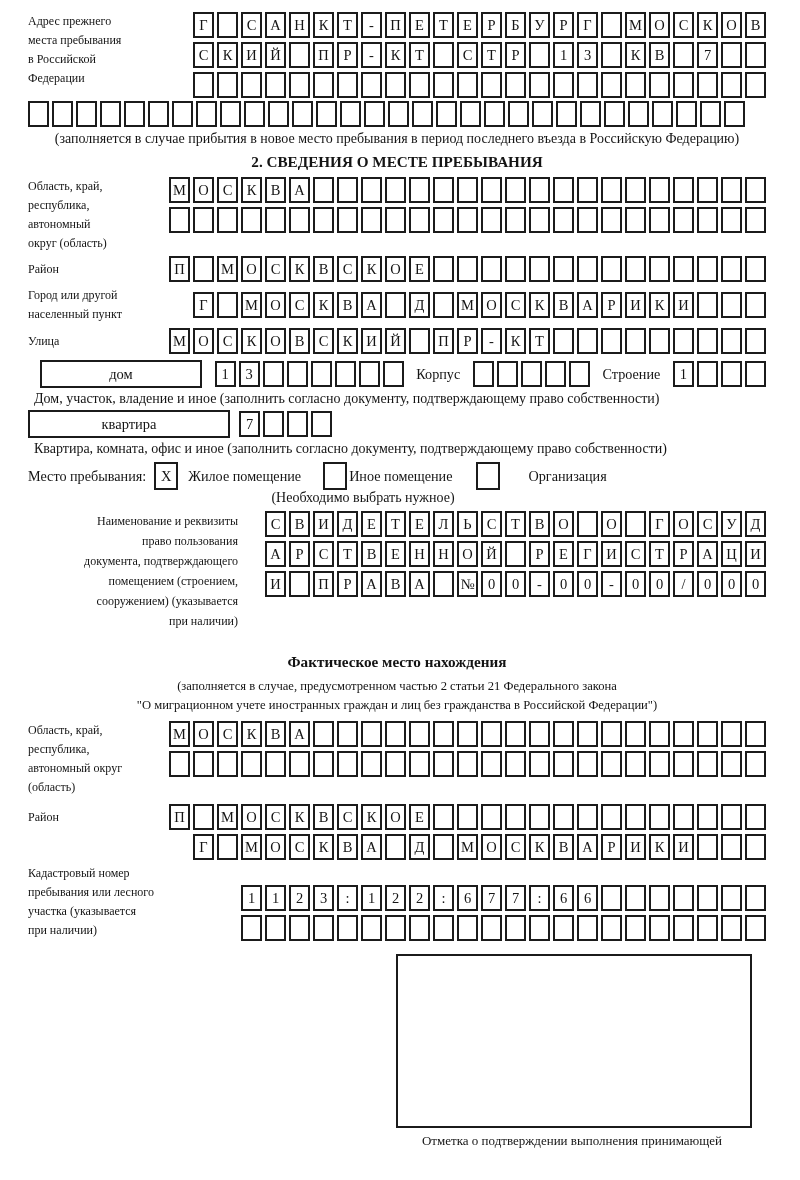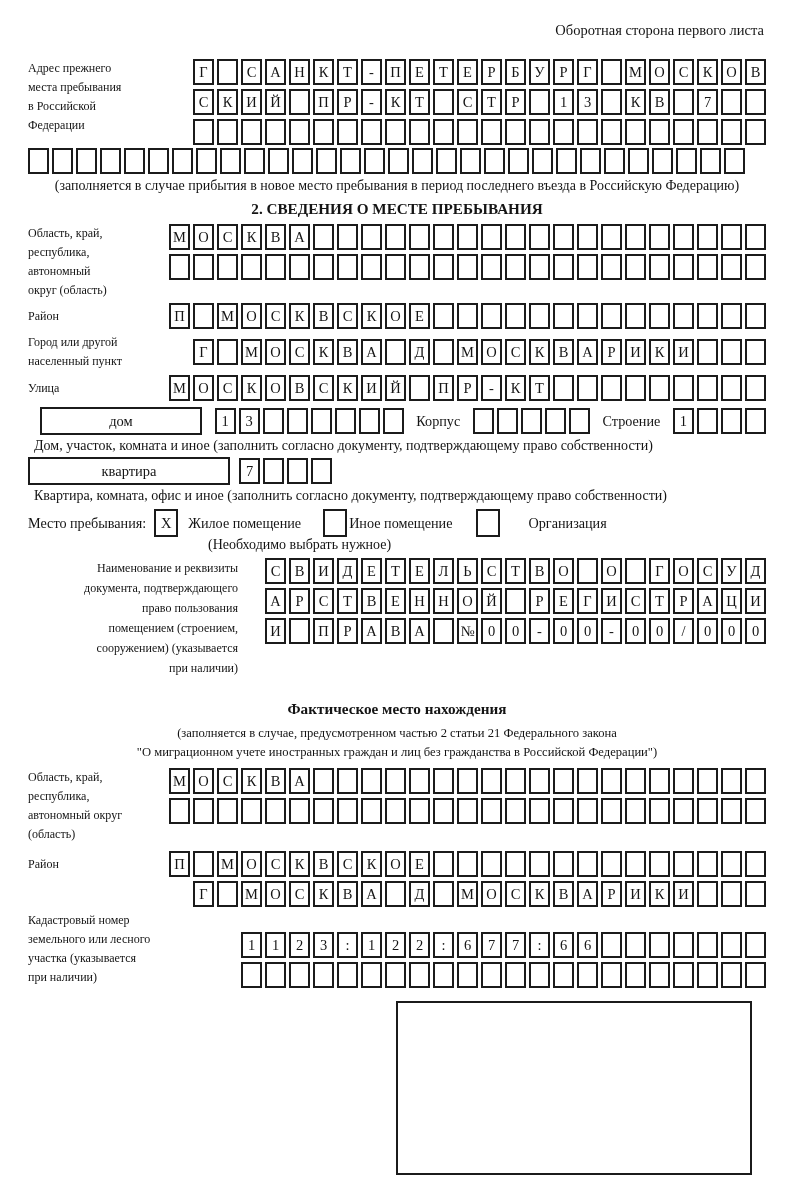--- a/index.html
+++ b/index.html
@@ -31,21 +31,20 @@
              margin-left:368px;margin-top:6px;}
   .stamp-caption{width:372px;margin-left:358px;text-align:center;
                  font-size:13px;line-height:18px;margin-top:4px;}
   .fact-caption{text-align:center;font-size:12.6px;line-height:19px;}
 </style>
 </head>
 <body>
 
 <div class="page">
 
-  <div class="hdr">Оборотная сторона первого листа</div>
 
   <div class="row mb3">
     <div class="lbl" style="width:140px;">
         <div>Адрес прежнего</div>
         <div>места пребывания</div>
         <div>в Российской</div>
         <div>Федерации</div>
       </div>
     <div class="cellcol">
       <div class="cells">
@@ -351,21 +350,21 @@
         <div class="cell"></div>
       </div>
     <span class="inline-lbl">Строение</span>
     <div class="cells">
         <div class="cell">1</div>
         <div class="cell"></div>
         <div class="cell"></div>
         <div class="cell"></div>
       </div>
   </div>
-  <div class="caption mb4" style="padding-left:6px;">Дом, участок, комната и иное (заполнить согласно документу, подтверждающему право собственности)</div>
+  <div class="caption mb4" style="padding-left:6px;">Дом, участок, владение и иное (заполнить согласно документу, подтверждающему право собственности)</div>
 
   <div class="row vcenter mb3">
     <div class="fieldbox kvartira">квартира</div>
     <div class="cells" style="margin-left:9px;">
         <div class="cell">7</div>
         <div class="cell"></div>
         <div class="cell"></div>
         <div class="cell"></div>
       </div>
   </div>
@@ -373,27 +372,27 @@
 
   <div class="row vcenter">
     <span class="inline-lbl">Место пребывания:</span>
     <div class="chk" style="margin-left:8px;">X</div>
     <span class="inline-lbl" style="margin-left:10px;">Жилое помещение</span>
     <div class="chk" style="margin-left:22px;"></div>
     <span class="inline-lbl" style="margin-left:2px;">Иное помещение</span>
     <div class="chk" style="margin-left:24px;"></div>
     <span class="inline-lbl" style="margin-left:28px;">Организация</span>
   </div>
-  <div class="caption mb6" style="margin-left:180px;width:310px;text-align:left;font-family:Liberation Serif, serif;">(Необходимо выбрать нужное)</div>
+  <div class="caption mb6" style="margin-left:180px;width:310px;text-align:center;font-family:Liberation Serif, serif;">(Необходимо выбрать нужное)</div>
 
   <div class="row mb4" style="min-height:118px;text-align:right;">
     <div class="lbl" style="width:210px;line-height:20px;">
         <div>Наименование и реквизиты</div>
+        <div>право пользования</div>
         <div>документа, подтверждающего</div>
-        <div>право пользования</div>
         <div>помещением (строением,</div>
         <div>сооружением) (указывается</div>
         <div>при наличии)</div>
       </div>
     <div class="cellcol">
       <div class="cells">
           <div class="cell">С</div>
           <div class="cell">В</div>
           <div class="cell">И</div>
           <div class="cell">Д</div>
@@ -595,21 +594,21 @@
           <div class="cell"></div>
           <div class="cell"></div>
           <div class="cell"></div>
         </div>
       </div>
   </div>
 
   <div class="row" style="min-height:84px;">
     <div class="lbl" style="width:170px;">
         <div>Кадастровый номер</div>
-        <div>земельного или лесного</div>
+        <div>пребывания или лесного</div>
         <div>участка (указывается</div>
         <div>при наличии)</div>
       </div>
     <div class="cellcol" style="padding-top:21px;">
       <div class="cells">
           <div class="cell">1</div>
           <div class="cell">1</div>
           <div class="cell">2</div>
           <div class="cell">3</div>
           <div class="cell">:</div>

